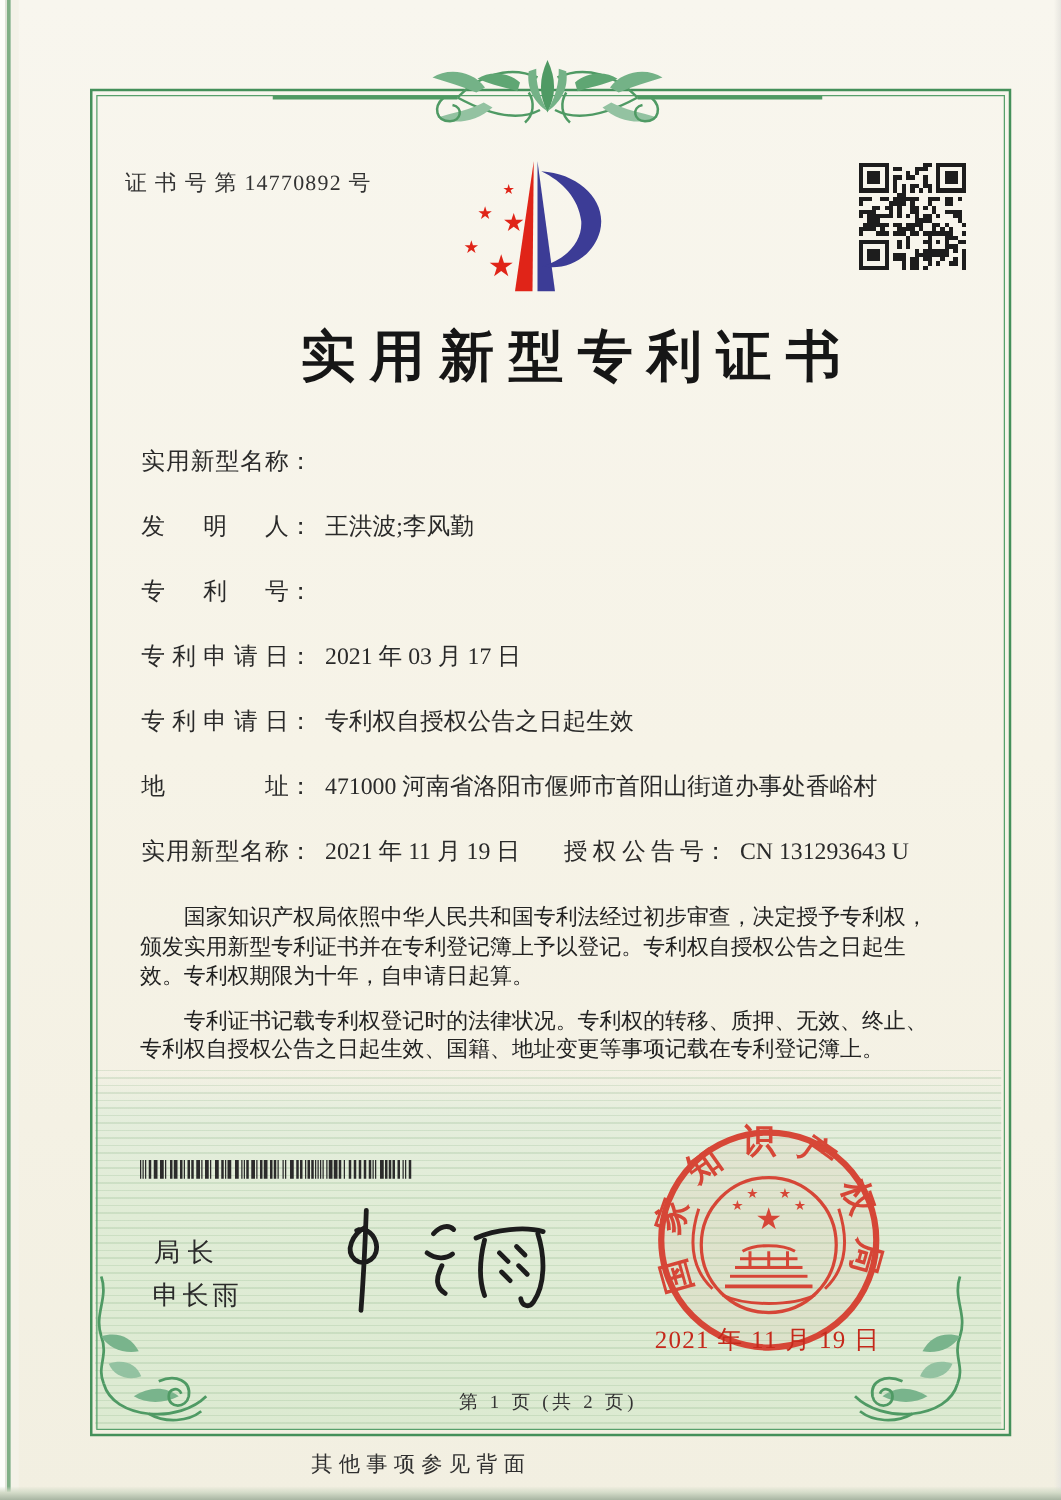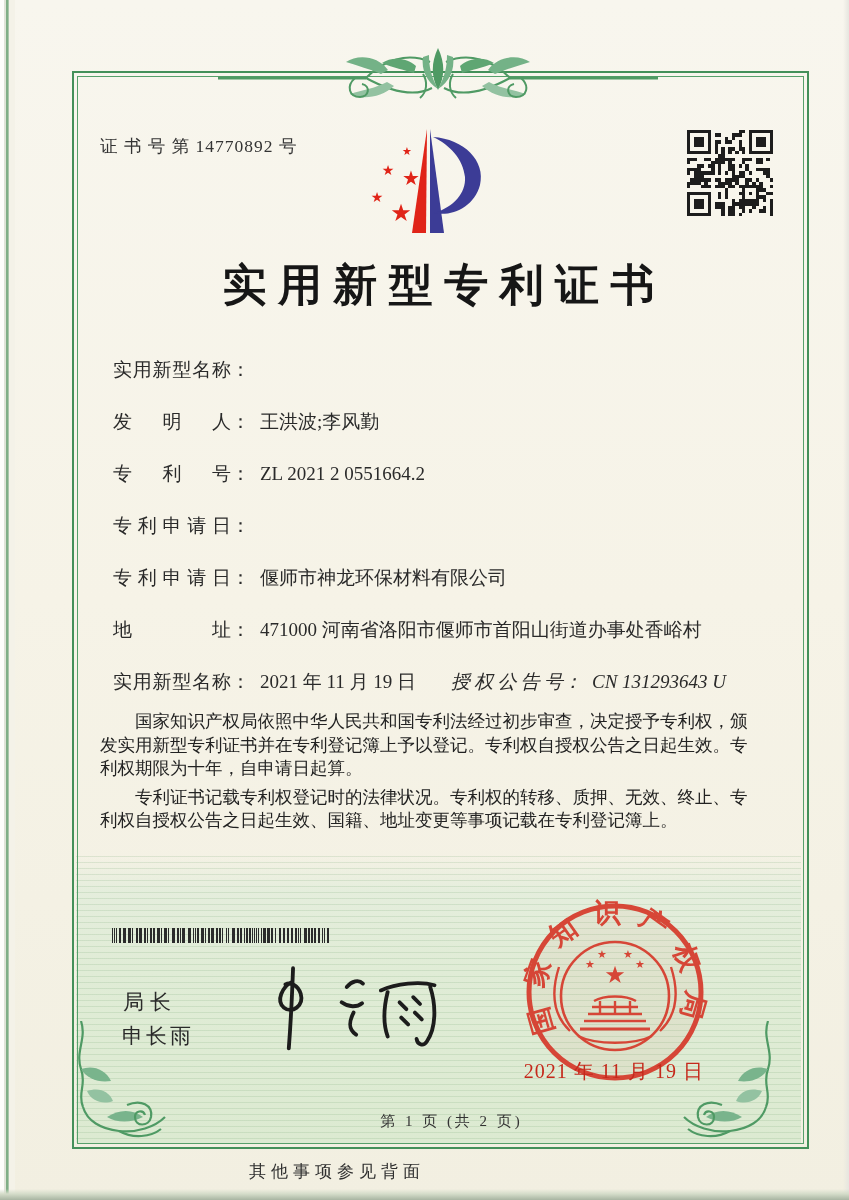--- a/index.html
+++ b/index.html
@@ -21,40 +21,40 @@
   .green-band::after{content:"";position:absolute;inset:0;
     background:repeating-linear-gradient(180deg,rgba(120,168,118,.28) 0 1px,rgba(0,0,0,0) 1px 6px);opacity:.7;}
   .content{position:absolute;inset:0;z-index:3;}
   .orn-top{position:absolute;left:218px;top:40px;width:440px;height:76px;}
   .orn-corner{position:absolute;width:110px;height:125px;}
   .orn-bl{left:67px;top:1021px;}
   .orn-br{left:672px;top:1021px;transform:scaleX(-1);}
   .cert-no{position:absolute;left:100px;top:134px;font-size:17.5px;letter-spacing:1px;color:#333;}
   .logo{position:absolute;left:366px;top:124px;width:136px;height:114px;}
   .qr{position:absolute;left:687px;top:130px;width:86px;height:86px;}
-  .title{position:absolute;left:72px;top:256px;width:733px;text-align:center;
+  .title{position:absolute;left:90px;top:256px;width:733px;text-align:center;
          font-size:44px;font-weight:700;letter-spacing:.26em;text-indent:.26em;color:#161616;}
   .fields{position:absolute;left:113px;top:357px;width:660px;display:flex;flex-direction:column;row-gap:26px;}
   .frow{position:relative;display:flex;align-items:baseline;font-size:19px;line-height:26px;white-space:nowrap;}
   .flabel{display:inline-block;width:118px;text-align:justify;text-align-last:justify;}
   .fcolon{margin-right:10px;}
-  .pair2{position:absolute;left:338px;top:0;display:flex;align-items:baseline;font-style:italic;}
+  .pair2{position:absolute;left:338px;top:0;display:flex;align-items:baseline;}
   .pair2 .flabel{width:112px;}
   .paras{position:absolute;left:100px;top:710px;width:662px;font-size:17.5px;line-height:23.5px;color:#222;}
-  .paras p{margin:0;text-indent:2em;}
+  .paras p{margin:12px;text-indent:2em;}
   .paras p + p{margin-top:5px;}
   .barcode{position:absolute;left:112px;top:928px;width:224px;height:15px;display:flex;align-items:stretch;}
   .barcode i{display:block;background:#2b2b2b;}
   .signer-title{position:absolute;left:123px;top:988px;font-size:21px;letter-spacing:6px;}
   .signer-name{position:absolute;left:122px;top:1022px;font-size:21px;letter-spacing:3px;}
   .signature{position:absolute;left:253px;top:957px;width:196px;height:100px;}
   .seal{position:absolute;left:520px;top:897px;width:190px;height:190px;opacity:.92;}
   .seal-date{position:absolute;left:514px;top:1058px;width:200px;text-align:center;
              font-size:20px;color:#c5291b;letter-spacing:1px;}
-  .page-ind{position:absolute;left:72px;top:1112px;width:733px;text-align:center;font-size:15px;letter-spacing:3px;color:#333;padding-left:13px;}
+  .page-ind{position:absolute;left:72px;top:1112px;width:733px;text-align:center;font-size:15px;letter-spacing:3px;color:#333;}
   .back-note{position:absolute;left:0;top:1160px;width:674px;text-align:center;font-size:17px;letter-spacing:5px;color:#2f2f2f;}
 </style>
 </head>
 <body>
 
 <div class="page">
 
   <div class="edge-left"></div>
   <div class="edge-right"></div>
   <div class="edge-bottom"></div>
@@ -443,30 +443,30 @@
           <span class="fcolon">：</span>
       </div>
       <div class="frow">
         <span class="flabel">发明人</span>
           <span class="fcolon">：</span>
           <span>王洪波;李风勤</span>
       </div>
       <div class="frow">
         <span class="flabel">专利号</span>
           <span class="fcolon">：</span>
-          <span>ZL 2021 2 0551664.2</span>
       </div>
       <div class="frow">
         <span class="flabel">专利申请日</span>
           <span class="fcolon">：</span>
+          <span>2021 年 03 月 17 日</span>
       </div>
       <div class="frow">
         <span class="flabel">专利申请日</span>
           <span class="fcolon">：</span>
-          <span>偃师市神龙环保材料有限公司</span>
+          <span>专利权自授权公告之日起生效</span>
       </div>
       <div class="frow">
         <span class="flabel">地址</span>
           <span class="fcolon">：</span>
           <span>471000 河南省洛阳市偃师市首阳山街道办事处香峪村</span>
       </div>
       <div class="frow">
         <span class="flabel">实用新型名称</span>
           <span class="fcolon">：</span>
           <span>2021 年 11 月 19 日</span>

